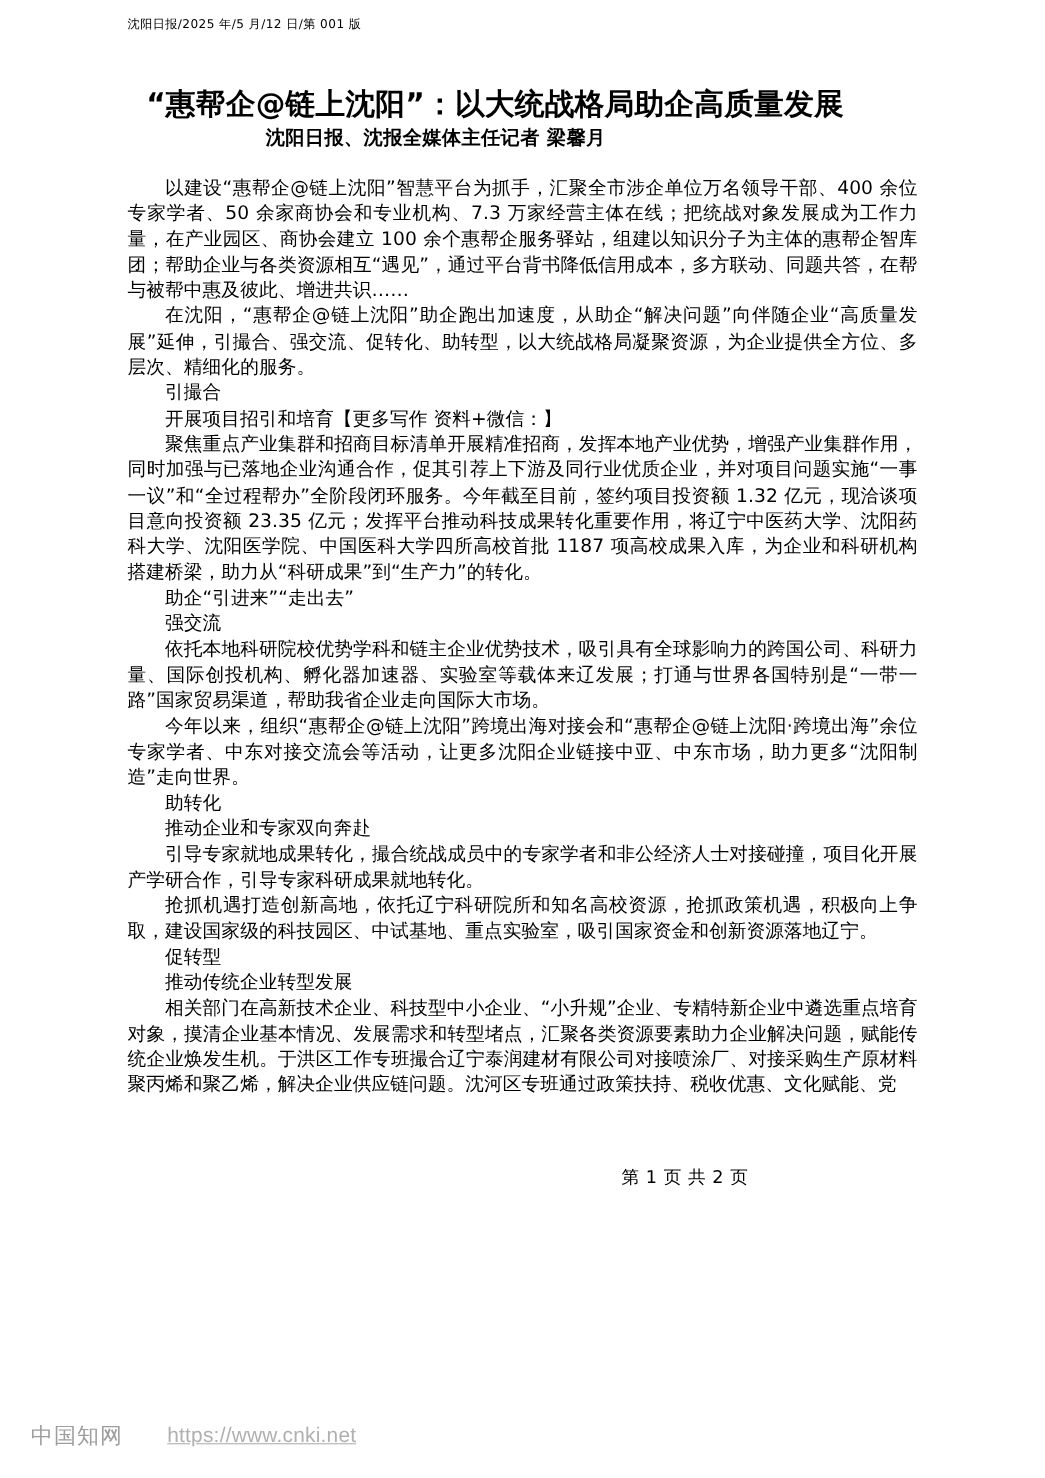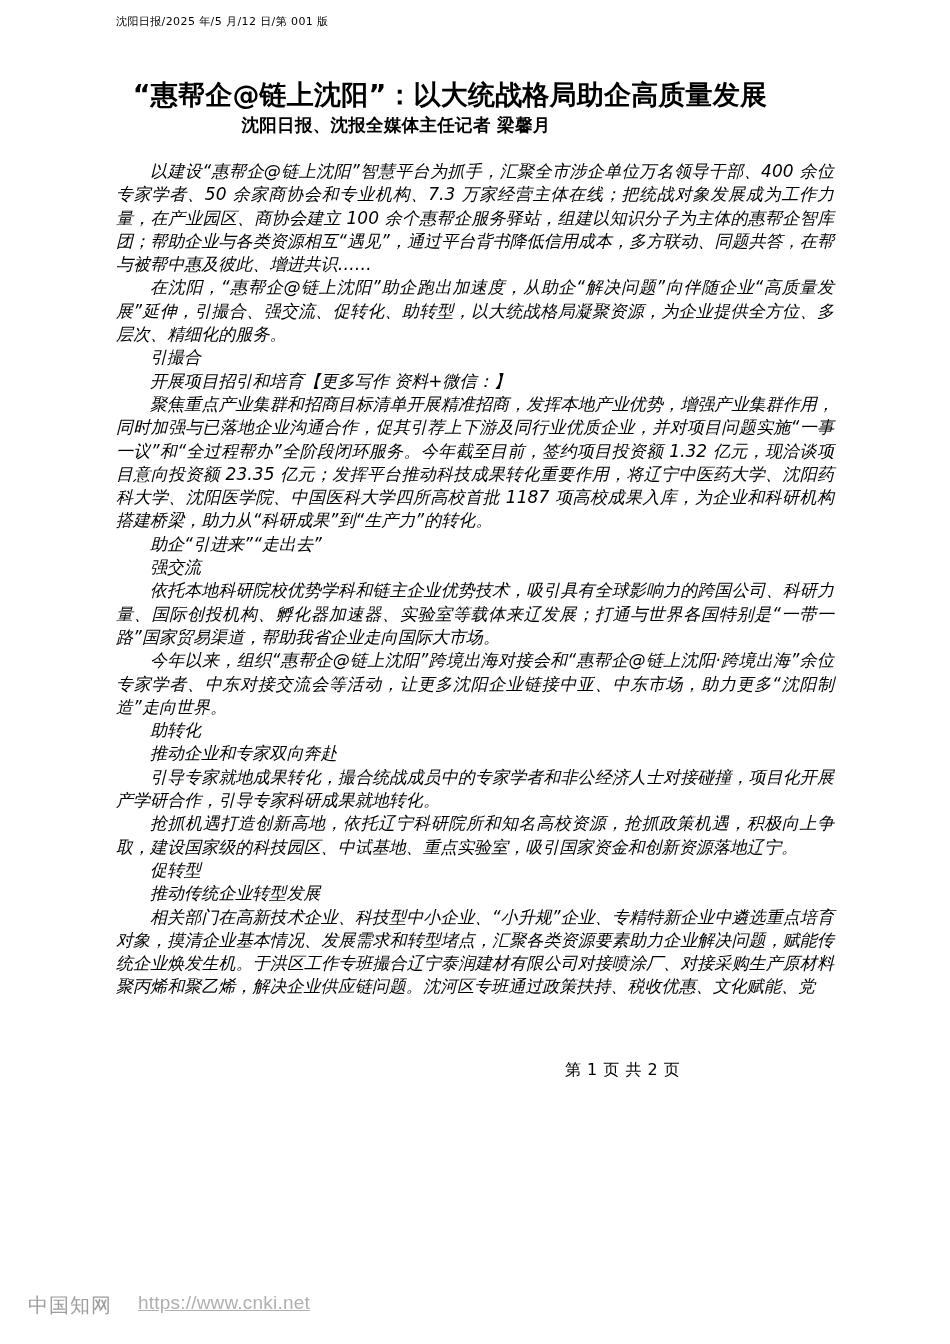--- a/index.html
+++ b/index.html
@@ -49,21 +49,20 @@
     font-size: 17.5px;
     font-weight: bold;
     letter-spacing: 0.3px;
     white-space: nowrap;
   }
   .body-block {
     position: absolute;
     left: 116px;
     top: 160px;
     width: 718px;
-    font-style: italic;
   }
   .para {
     font-size: 17px;
     line-height: 23.3px;
     text-align: justify;
     text-justify: inter-ideograph;
     margin: 0;
     letter-spacing: 0.05px;
   }
   .para.indent {
@@ -84,22 +83,22 @@
   }
   .pagefoot-inner {
     display: inline-block;
     margin-left: 565px;
   }
   .watermark {
     position: absolute;
     left: 28px;
     top: 1292px;
     display: flex;
-    align-items: flex-start;
-    gap: 26px;
+    align-items: center;
+    gap: 40px;
     color: #9d9d9d;
   }
   .wm-logo {
     font-size: 20px;
     letter-spacing: 1px;
     color: #9d9d9d;
   }
   .wm-url {
     font-size: 19px;
     letter-spacing: 0.2px;

